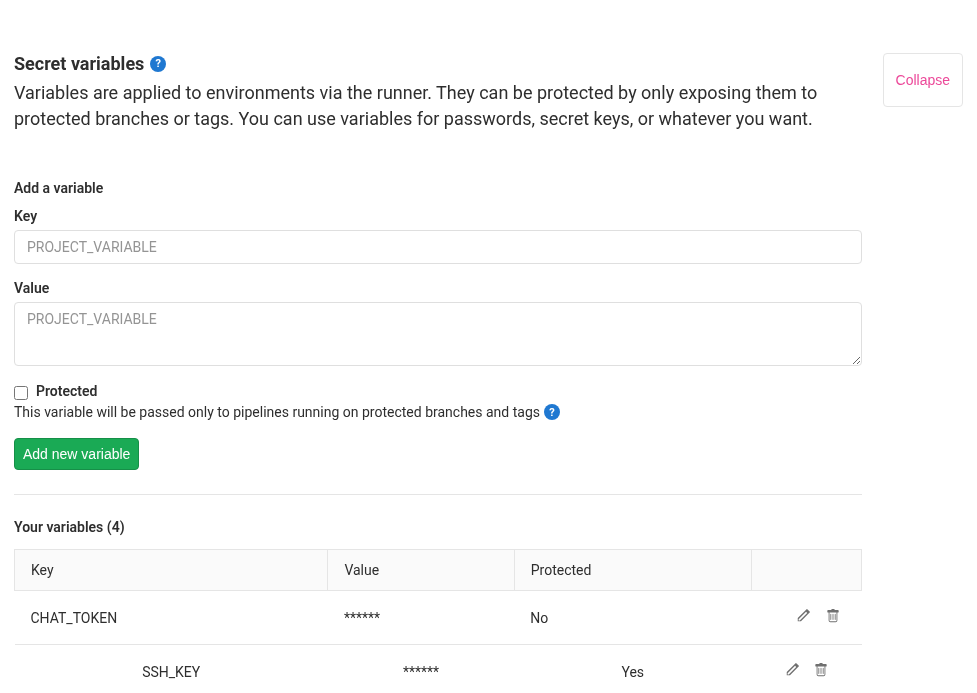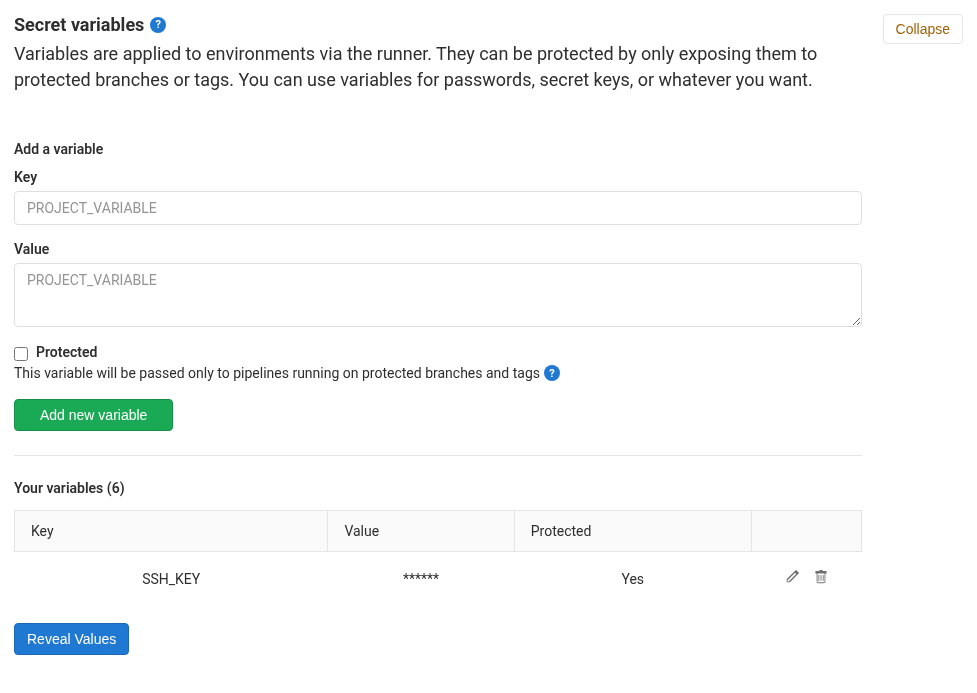--- a/index.html
+++ b/index.html
@@ -12,20 +12,21 @@
       font-size: 14px;
       color: #2e2e2e;
       padding: 14px;
       width: 977px;
       background: #fff;
     }
     .header-row {
       display: flex;
       justify-content: space-between;
       align-items: flex-start;
+      margin-top: 39px;
     }
     .header-left {
       flex: 1;
       padding-right: 20px;
     }
     h2 {
       font-size: 18px;
       font-weight: 700;
       margin-bottom: 6px;
       display: flex;
@@ -35,24 +36,24 @@
     .description {
       color: #2e2e2e;
       font-size: 18px;
       line-height: 1.45;
       max-width: 830px;
     }
     .collapse-btn {
       background: #fff;
       border: 1px solid #e5e5e5;
       border-radius: 4px;
-      padding: 6px 12px;
-      font-size: 14px;
-      cursor: pointer;
-      color: #a16207;
+      padding: 18px 12px;
+      font-size: 14px;
+      cursor: pointer;
+      color: #ec4899;
       white-space: nowrap;
     }
     .help-icon {
       display: inline-flex;
       align-items: center;
       justify-content: center;
       width: 16px;
       height: 16px;
       border-radius: 50%;
       background: #1f78d1;
@@ -129,21 +130,21 @@
       margin-bottom: 18px;
       display: flex;
       align-items: flex-end;
       gap: 4px;
     }
     .btn-success {
       background: #1aaa55;
       color: #fff;
       border: 1px solid #168f48;
       border-radius: 4px;
-      padding: 7px 25px;
+      padding: 7px 8px;
       font-size: 14px;
       cursor: pointer;
     }
     .btn-primary {
       background: #1f78d1;
       color: #fff;
       border: 1px solid #1b69b6;
       border-radius: 4px;
       padding: 7px 12px;
       font-size: 14px;
@@ -240,32 +241,54 @@
   <div class="protected-hint">
     <span>This variable will be passed only to pipelines running on protected branches and tags</span>
     <span class="help-icon">?</span>
   </div>
 
   <button class="btn-success">Add new variable</button>
 </div>
 
 <hr class="divider">
 
-<p class="vars-heading">Your variables (6)</p>
+<p class="vars-heading">Your variables (4)</p>
 
 <table class="vars-table">
   <thead>
     <tr>
       <th class="col-key">Key</th>
       <th class="col-value">Value</th>
       <th class="col-protected">Protected</th>
       <th class="col-actions"></th>
     </tr>
   </thead>
   <tbody>
+    <tr>
+      <td>CHAT_TOKEN</td>
+      <td>******</td>
+      <td>No</td>
+      <td class="actions-cell">
+        <button class="icon-btn">
+          <span>
+            <svg viewBox="0 0 16 16">
+                <path d="M12.146.146a.5.5 0 0 1 .708 0l3 3a.5.5 0 0 1 0 .708L5.707 14H2v-3.707L12.146.146zM3 11.707V13h1.293l8.5-8.5L11.5 3.207 3 11.707z"></path>
+              </svg>
+          </span>
+        </button>
+        <button class="icon-btn">
+          <span>
+            <svg viewBox="0 0 16 16">
+                <path d="M5.5 5.5A.5.5 0 0 1 6 6v6a.5.5 0 0 1-1 0V6a.5.5 0 0 1 .5-.5zM8 5.5a.5.5 0 0 1 .5.5v6a.5.5 0 0 1-1 0V6a.5.5 0 0 1 .5-.5zm3 .5a.5.5 0 0 0-1 0v6a.5.5 0 0 0 1 0V6z"></path>
+                <path d="M14.5 3a1 1 0 0 1-1 1H13v9a2 2 0 0 1-2 2H5a2 2 0 0 1-2-2V4h-.5a1 1 0 0 1-1-1V2a1 1 0 0 1 1-1H6a1 1 0 0 1 1-1h2a1 1 0 0 1 1 1h3.5a1 1 0 0 1 1 1v1zM4.118 4 4 4.059V13a1 1 0 0 0 1 1h6a1 1 0 0 0 1-1V4.059L11.882 4H4.118zM2.5 3V2h11v1h-11z"></path>
+              </svg>
+          </span>
+        </button>
+      </td>
+    </tr>
     <tr>
       <td>SSH_KEY</td>
       <td>******</td>
       <td>Yes</td>
       <td class="actions-cell">
         <button class="icon-btn">
           <span>
             <svg viewBox="0 0 16 16">
                 <path d="M12.146.146a.5.5 0 0 1 .708 0l3 3a.5.5 0 0 1 0 .708L5.707 14H2v-3.707L12.146.146zM3 11.707V13h1.293l8.5-8.5L11.5 3.207 3 11.707z"></path>
               </svg>

